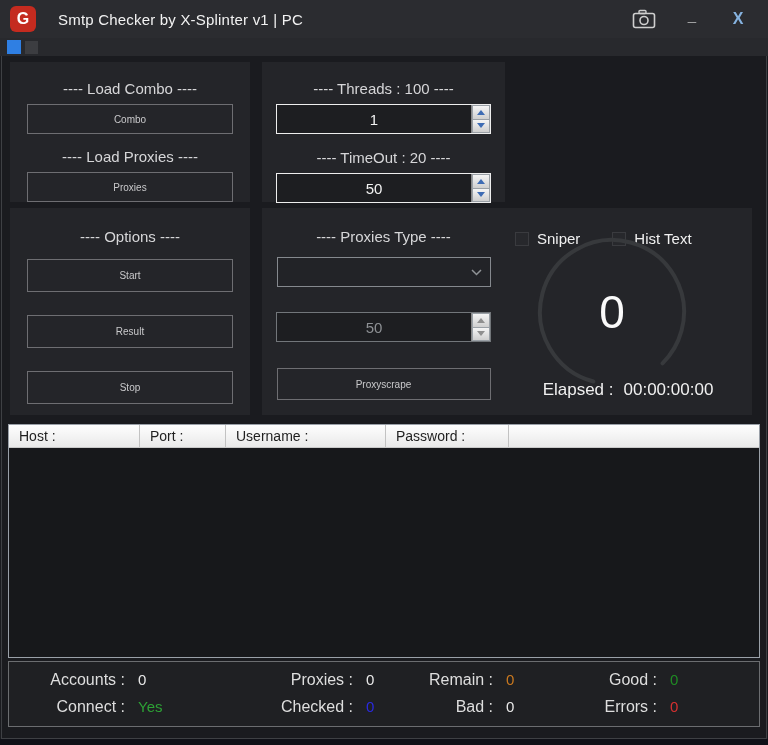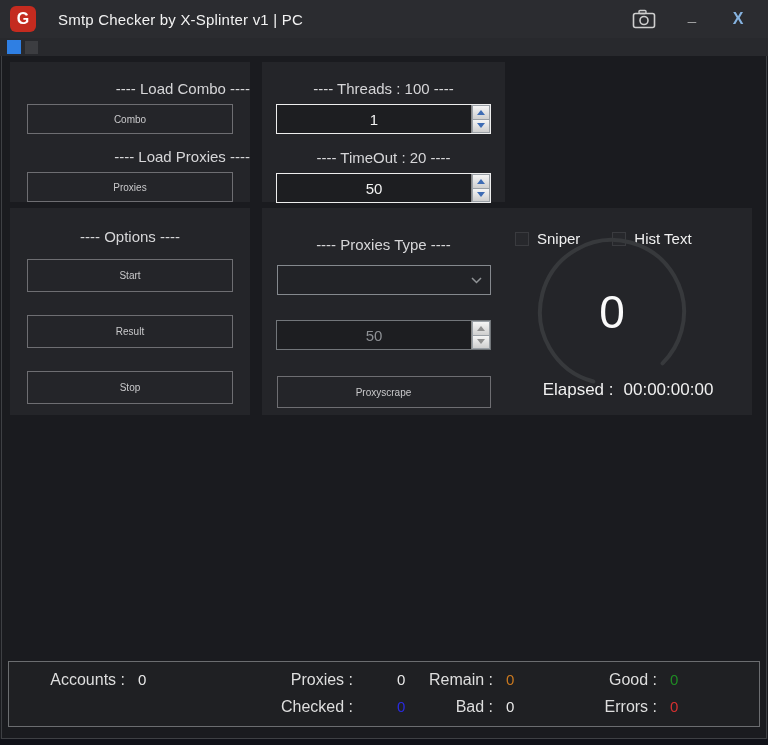--- a/index.html
+++ b/index.html
@@ -37,21 +37,21 @@
   #p-tg     {left:512px;top:62px; width:248px;height:140px;}
   #p-opts   {left:10px; top:208px;width:240px;height:207px;}
   #p-ptype  {left:262px;top:208px;width:243px;height:207px;}
   #p-mon    {left:504px;top:208px;width:248px;height:207px;}
 
   .hdr{color:#d6d6d8;font-size:15px;text-align:center;}
   .btn{display:block;background:transparent;border:1px solid #6e6e72;color:#c9c9cb;
     font-size:10px;height:30px;cursor:pointer;width:206px;margin:0 auto;}
   .btn.tall{height:33px;}
 
-  #p-load .hdr{margin-top:18px;text-align:right;}
+  #p-load .hdr{margin-top:18px;}
   #p-load .btn{margin-top:7px;}
   #p-load .hdr+ .btn + .hdr{margin-top:14px;}
 
   
   .numeric{display:flex;height:30px;width:215px;margin:7px auto 0;
     border:1px solid #eeeeee;background:#1d1e21;}
   .numeric input{flex:1;min-width:0;background:transparent;border:none;color:#f2f2f2;
     font-size:15px;text-align:center;outline:none;}
   .spin{width:19px;display:flex;flex-direction:column;border-left:1px solid #8a8a8a;}
   .spin-btn{flex:1;background:linear-gradient(#f5f5f5,#cfcfcf);border:1px solid #9aa0a6;
@@ -78,21 +78,21 @@
   .txt::placeholder{color:#cfd2d4;opacity:1;}
   #p-tg .txt{margin-top:17px;}
   #p-tg .txt + .txt{margin-top:17px;}
 
   
   #p-opts .hdr{margin-top:20px;}
   #p-opts .btn{margin-top:14px;}
   #p-opts .btn + .btn{margin-top:23px;}
 
   
-  #p-ptype .hdr{margin-top:28px;}
+  #p-ptype .hdr{margin-top:20px;}
   .combo{width:214px;height:30px;margin:12px auto 0;border:1px solid #85898e;background:#222327;
     position:relative;cursor:pointer;}
   .combo svg{position:absolute;right:8px;top:11px;}
   #p-ptype .numeric{margin-top:25px;}
   #p-ptype .btn{margin-top:26px;height:32px;width:214px;}
 
   
   #p-mon .cbs{display:flex;margin:22px 0 0 11px;align-items:center;}
   #p-mon .cbs .cb-row{gap:8px;}
   #p-mon .cbs .cb-row + .cb-row{margin-left:32px;}
@@ -122,21 +122,21 @@
   .st-item{position:absolute;display:flex;align-items:baseline;}
   .st-label{color:#dedede;font-size:16px;text-align:right;}
   .st-val{font-size:15px;margin-left:13px;}
   .g1 .st-label{width:104px;}
   .g2 .st-label{width:116px;}
   .g3 .st-label{width:88px;}
   .g4 .st-label{width:94px;}
   .r1{top:9px;}
   .r2{top:36px;}
   .g1{left:12px;}
-  .g2{left:228px;gap:31px;}
+  .g2{left:228px;}
   .g3{left:396px;}
   .g4{left:554px;}
 </style>
 </head>
 <body>
 
 <div id="window">
 
   <div id="titlebar">
     <div class="app-icon">
@@ -240,38 +240,52 @@
     <svg class="gauge" viewBox="0 0 164 164">
       <circle cx="82" cy="82" r="72" fill="none" stroke="#37393c" stroke-width="4" stroke-dasharray="377 76" transform="rotate(105 82 82)" stroke-linecap="round"></circle>
     </svg>
     <div class="gauge-val">0</div>
     <div class="elapsed">
       <span>Elapsed :</span>
       <span>00:00:00:00</span>
     </div>
   </div>
 
+  <div id="table">
+    <div id="thead">
+      <div class="th">Host :</div>
+      <div class="th">Port :</div>
+      <div class="th">Username :</div>
+      <div class="th">Password :</div>
+      <div class="th"></div>
+    </div>
+    <div id="tbody"></div>
+  </div>
 
   <div id="status">
     <div class="st-item g1 r1">
       <span class="st-label">Accounts :</span>
       <span class="st-val" style="color: rgb(232, 232, 232);">0</span>
     </div>
     <div class="st-item g2 r1">
       <span class="st-label">Proxies :</span>
       <span class="st-val" style="color: rgb(232, 232, 232);">0</span>
     </div>
     <div class="st-item g3 r1">
       <span class="st-label">Remain :</span>
       <span class="st-val" style="color: rgb(201, 120, 31);">0</span>
     </div>
     <div class="st-item g4 r1">
       <span class="st-label">Good :</span>
       <span class="st-val" style="color: rgb(31, 139, 36);">0</span>
     </div>
+    <div class="st-item g1 r2">
+      <span class="st-label">Connect :</span>
+      <span class="st-val" style="color: rgb(45, 161, 53);">Yes</span>
+    </div>
     <div class="st-item g2 r2">
       <span class="st-label">Checked :</span>
       <span class="st-val" style="color: rgb(42, 42, 224);">0</span>
     </div>
     <div class="st-item g3 r2">
       <span class="st-label">Bad :</span>
       <span class="st-val" style="color: rgb(232, 232, 232);">0</span>
     </div>
     <div class="st-item g4 r2">
       <span class="st-label">Errors :</span>

